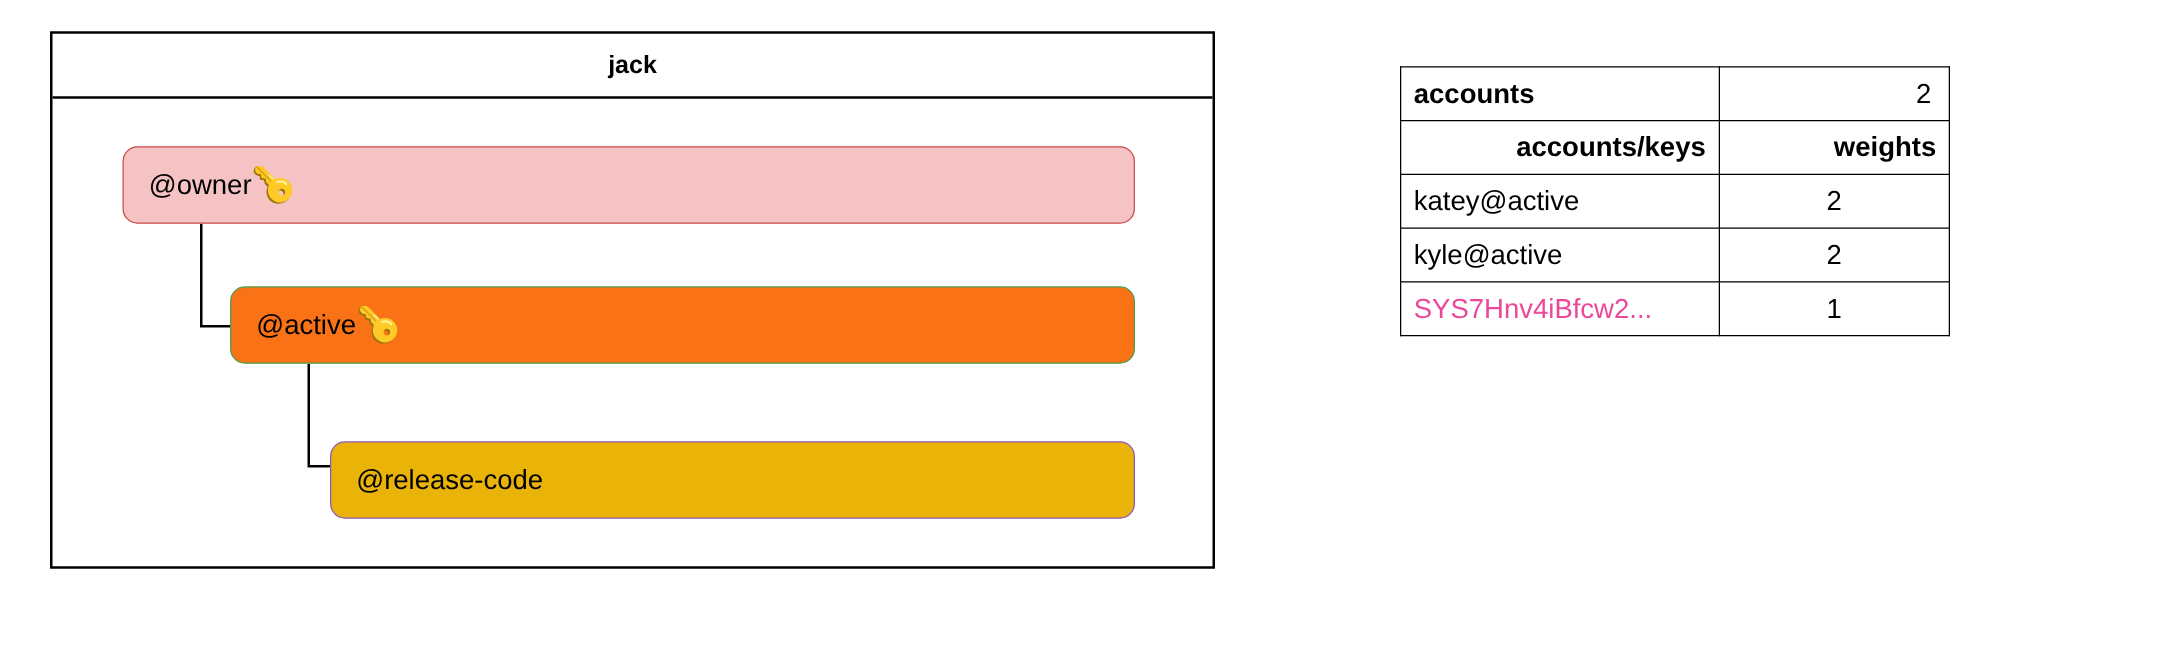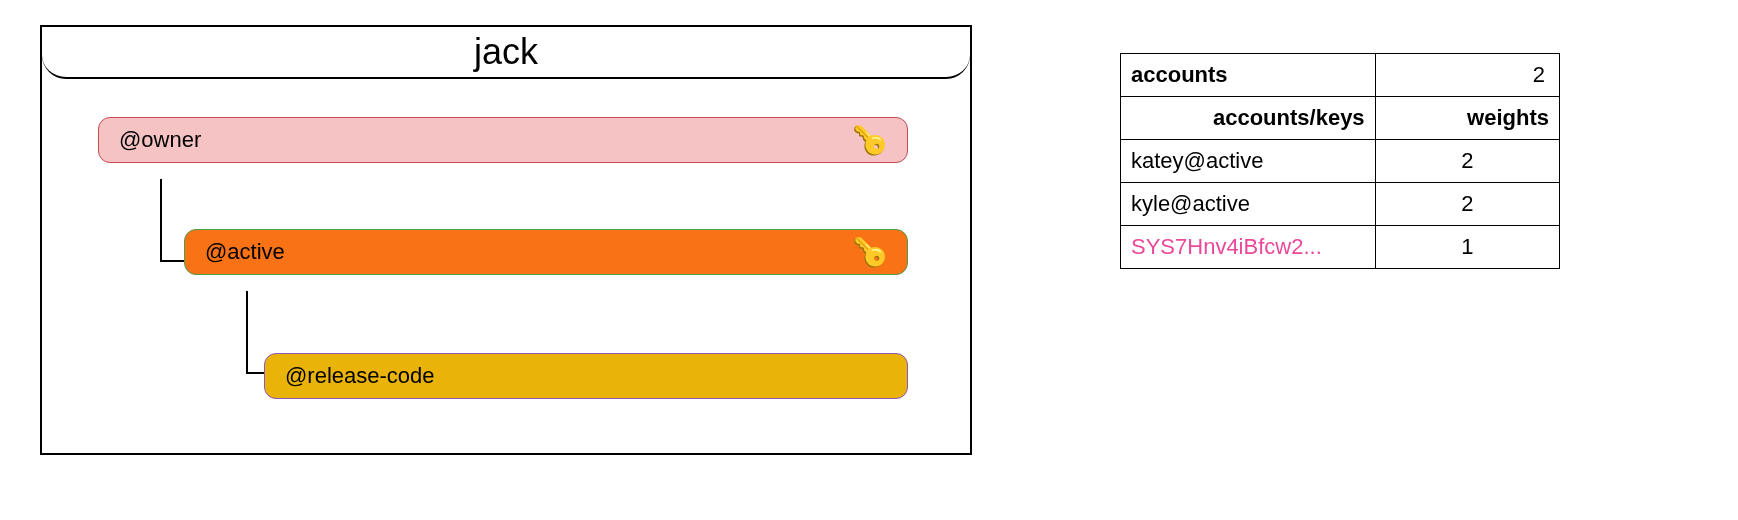--- a/index.html
+++ b/index.html
@@ -25,38 +25,37 @@
     height: 430px;
     border: 2px solid #000;
     background: #fff;
   }
   .account-header {
     height: 52px;
     border-bottom: 2px solid #000;
     display: flex;
     align-items: center;
     justify-content: center;
-    font-size: 36px;
-    font-weight: 400;
-    border-radius: 24px;
+    font-size: 20px;
+    font-weight: 700;
   }
   .tree-area {
     position: relative;
     width: 100%;
     height: calc(100% - 52px);
   }
   .perm-node {
     position: absolute;
-    height: 46px;
+    height: 62px;
     border-radius: 12px;
     display: flex;
     align-items: center;
     padding: 0 20px;
     font-size: 22px;
-    justify-content: space-between;
+    justify-content: flex-start;
     border-width: 1px;
     border-style: solid;
   }
   .perm-owner {
     background: #f5c3c3;
     border-color: #c94b4b;
     left: 56px;
     top: 38px;
     width: 810px;
   }

